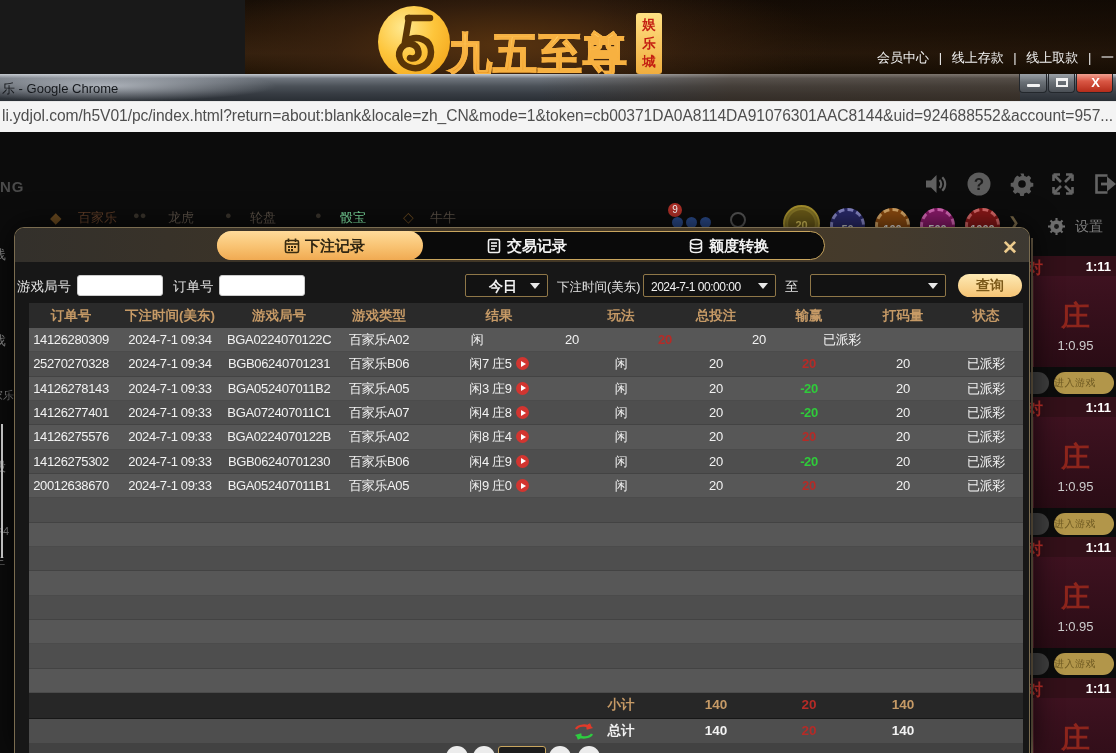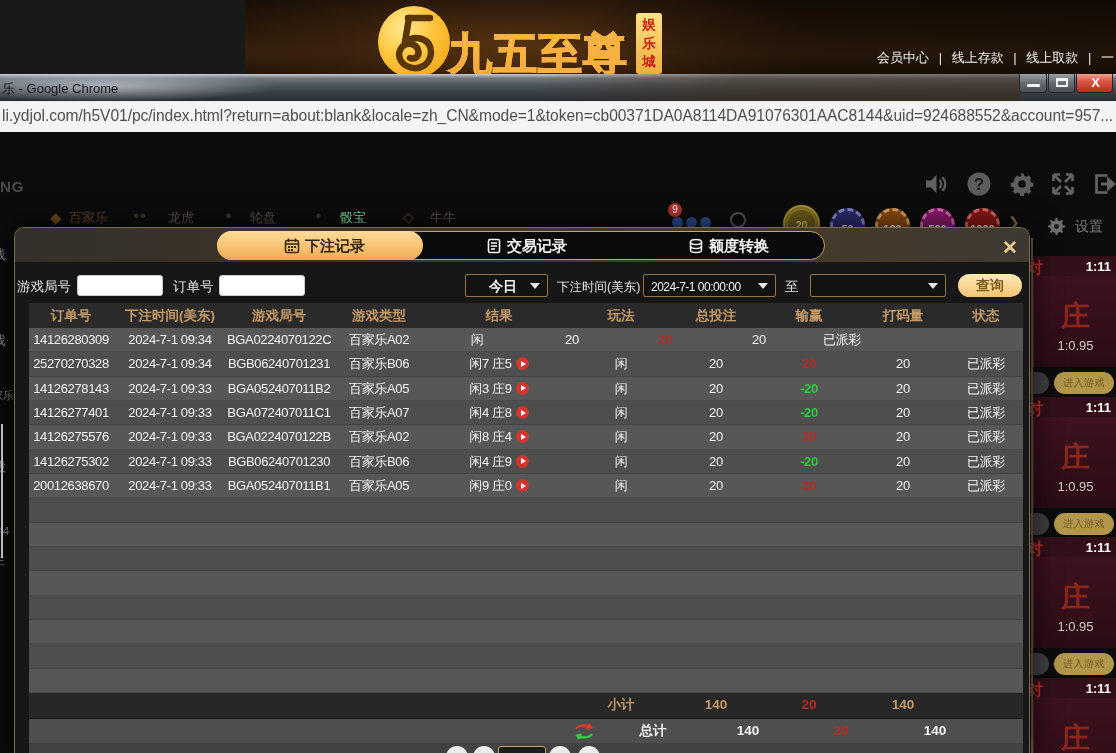--- a/index.html
+++ b/index.html
@@ -81,38 +81,38 @@
 .trow { position:relative; width:994px; display:flex; }
 .c { flex:none; text-align:center; overflow:hidden; white-space:nowrap; }
 .c0{width:84px}.c1{width:114px}.c2{width:104px}.c3{width:96px}.c4{width:144px}.c5{width:100px}.c6{width:90px}.c7{width:96px}.c8{width:92px}.c9{width:74px}
 #thead { height:25px; background:#2a2a2a; color:#c69a66; font-size:13.5px; font-weight:bold; line-height:25px; }
 .drow { height:24.35px; color:#f2f2f2; font-size:13px; line-height:24.5px; letter-spacing:-0.35px; box-shadow:inset 0 -1px rgba(0,0,0,0.13); }
 .rl { background:#575757; } .rd { background:#4e4e4e; }
 .red { color:#b52b27; font-weight:bold; } .green { color:#2fcb3a; font-weight:bold; }
 .play { display:inline-block; width:13px; height:13px; border-radius:50%; background:#d23530; vertical-align:-2px; margin-left:4px; position:relative; }
 .play::after { content:""; position:absolute; left:5px; top:3.5px; width:0; height:0; border-left:5px solid #fff; border-top:3px solid transparent; border-bottom:3px solid transparent; }
 #subtotal { height:24.5px; background:#272727; color:#c69a66; font-size:13.5px; font-weight:bold; line-height:24px; }
-#total { height:24px; background:#4e4e4e; color:#f2f2f2; font-size:13.5px; font-weight:bold; line-height:24px; margin-top:1px;padding-left:32px; }
+#total { height:24px; background:#4e4e4e; color:#f2f2f2; font-size:13.5px; font-weight:bold; line-height:24px; margin-top:1px; }
 #pager { height:12px; background:#424242; position:relative; }
 .pcirc { position:absolute; top:3px; width:22px; height:22px; border-radius:50%; background:#ececec; }
 #pbox { position:absolute; left:469px; top:3px; width:48px; height:20px; background:#1c1c1c; border:1px solid #c8a55e; border-radius:3px; }
 
 
 #rightstrip { left:1022px; top:227px; width:94px; height:526px; z-index:1; }
 #goldline { left:1031px; top:238px; width:2px; height:515px; background:#6e6049; z-index:2; }
 .card { position:absolute; left:11px; width:83px; height:137px; }
 .cbar { position:absolute; left:0; top:0; width:83px; height:20px; background:#331019; color:#fff; }
 .cbar .dui { position:absolute; left:-6px; top:2px; color:#c1302a; font-size:16px; font-weight:bold; }
 .cbar .tm { position:absolute; right:5px; top:3px; font-size:13px; font-weight:bold; }
 .cbody { position:absolute; left:0; top:20px; width:83px; height:91px; background:linear-gradient(#3e1220, #2a0c15); border-left:1px solid #55202c; }
 .zh { position:absolute; left:0; top:21px; width:83px; text-align:center; color:#8d251c; font-size:29px; font-weight:bold; }
 .odds { position:absolute; left:0; top:62px; width:83px; text-align:center; color:#cdcdcd; font-size:13px; }
 .cbtns { position:absolute; left:0; top:116px; width:83px; height:24px; }
 .graypill { position:absolute; left:-12px; top:0; width:28px; height:22px; border-radius:11px; background:#3f3f3f; }
-.goldpill { position:absolute; left:21px; top:0; width:60px; height:22px; border-radius:11px; background:#b2964a; color:#6f5a22; font-size:10px; text-align:center; line-height:22px; letter-spacing:0.5px; }
+.goldpill { position:absolute; left:21px; top:0; width:60px; height:22px; border-radius:11px; background:#b2964a; color:#6f5a22; font-size:10px; line-height:22px; letter-spacing:0.5px; }
 
 
 .lglyph { position:absolute; color:#8a8a8a; font-size:13px; }
 </style>
 </head>
 <body>
 <div id="stage">
 
   <div class="abs" id="topband"></div>
   <div class="abs" id="topbrown"></div>
@@ -170,21 +170,21 @@
   <svg class="abs gicon" style="left:1093px" viewBox="0 0 24 24">
       <g stroke="#646464" stroke-width="2.6" fill="none">
         <path d="M14.5 3.5 L3.5 3.5 L3.5 20.5 L14.5 20.5"></path>
       </g>
       <polygon points="23,12 14,4.5 14,19.5" fill="#646464"></polygon>
       <rect x="8" y="10.6" width="8" height="2.8" fill="#646464"></rect>
     </svg>
 
   <div class="abs" id="nav-row">
     <span class="navitem" style="left:50px;color:#6a4a20;font-size:15px">◆</span>
-    <span class="navitem" style="left:69px;color:#63402a">百家乐</span>
+    <span class="navitem" style="left:78px;color:#63402a">百家乐</span>
     <span class="navitem" style="left:133px;color:#3a342c;font-size:11px">●●</span>
     <span class="navitem" style="left:168px;color:#5c5248">龙虎</span>
     <span class="navitem" style="left:225px;color:#3a342c;font-size:11px">●</span>
     <span class="navitem" style="left:250px;color:#5c5248">轮盘</span>
     <span class="navitem" style="left:315px;color:#3a342c;font-size:11px">●</span>
     <span class="navitem" style="left:340px;color:#86efac">骰宝</span>
     <span class="navitem" style="left:403px;color:#6a4a20;font-size:14px">◇</span>
     <span class="navitem" style="left:430px;color:#5c5248">牛牛</span>
   </div>
 

